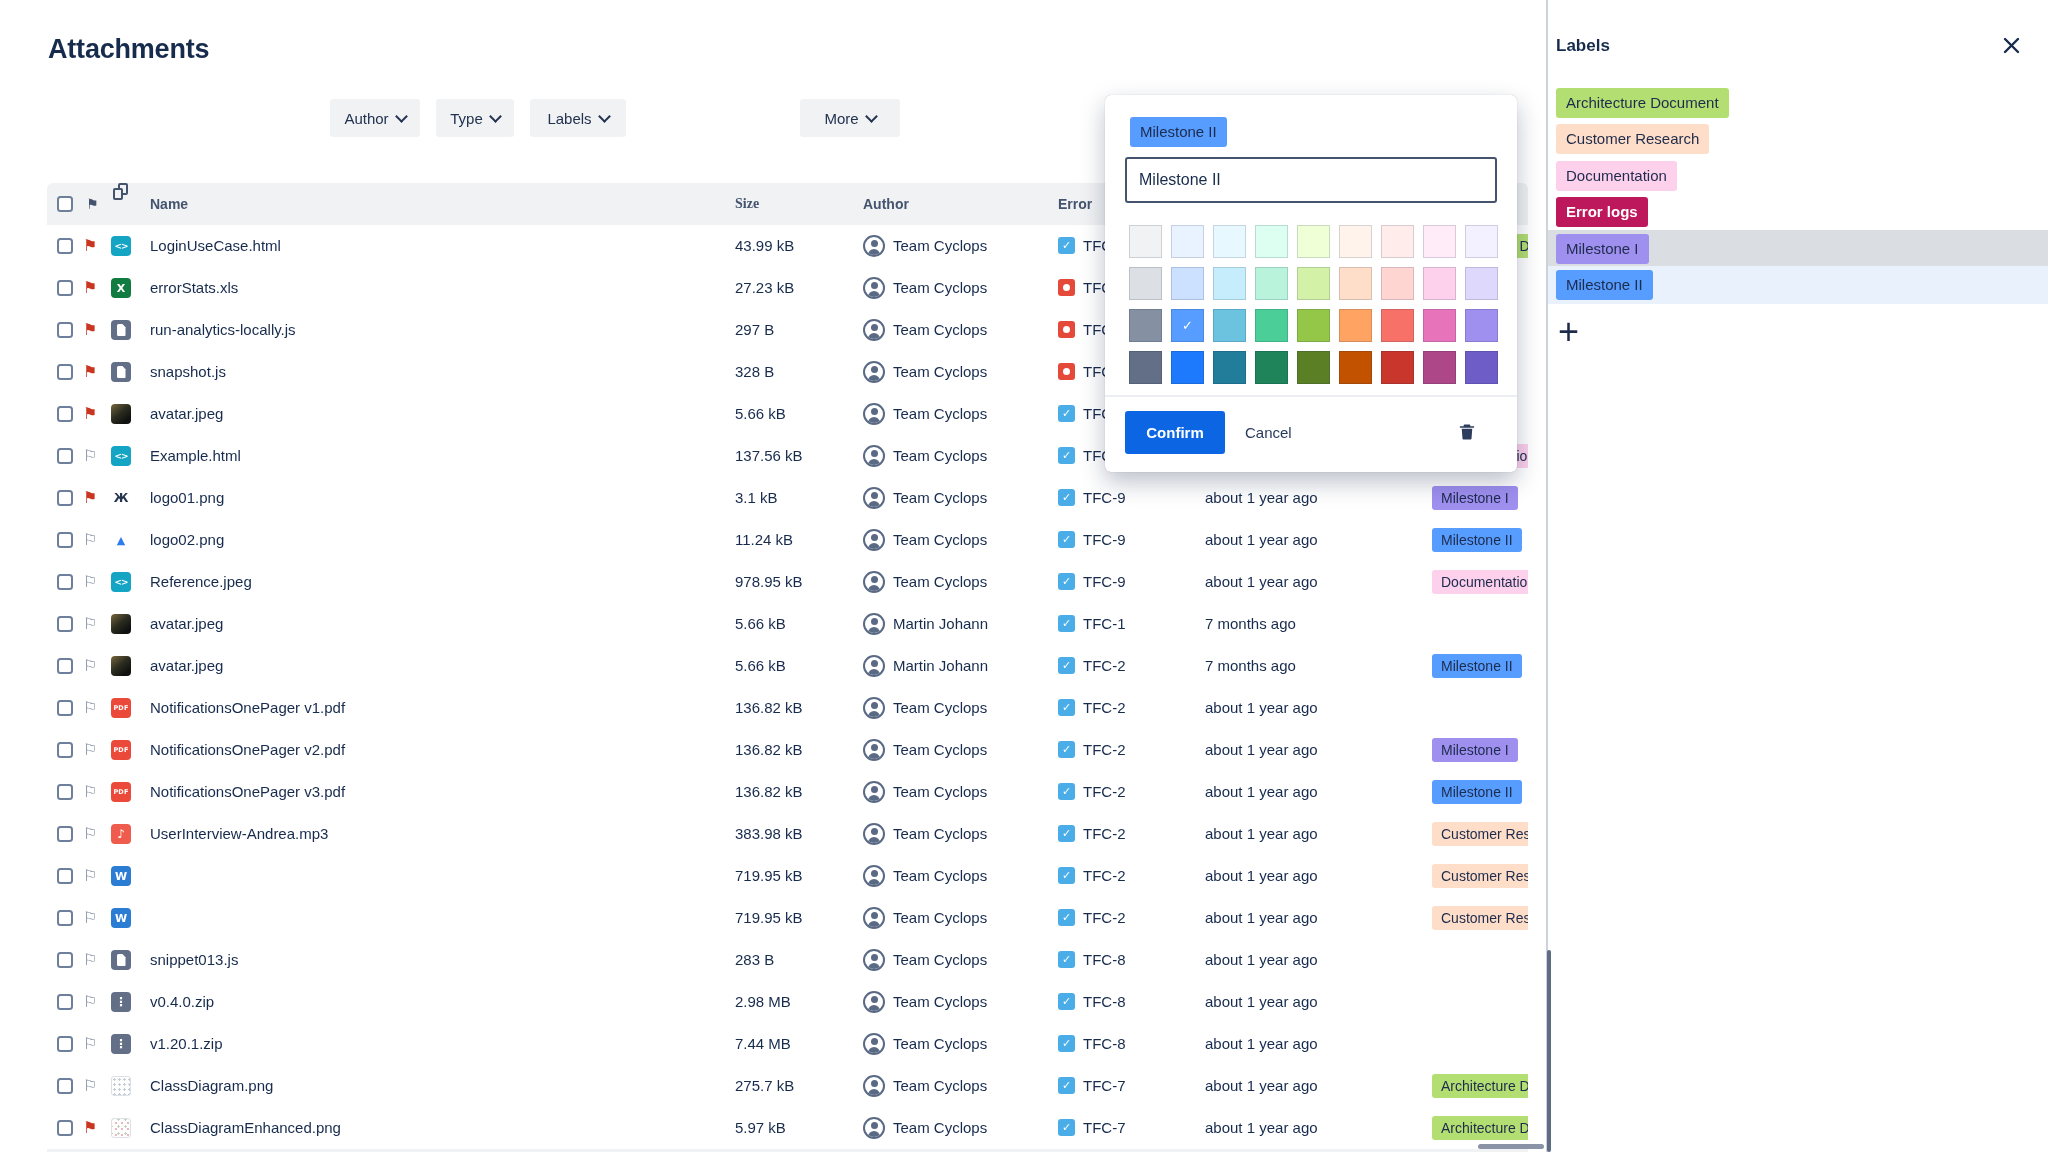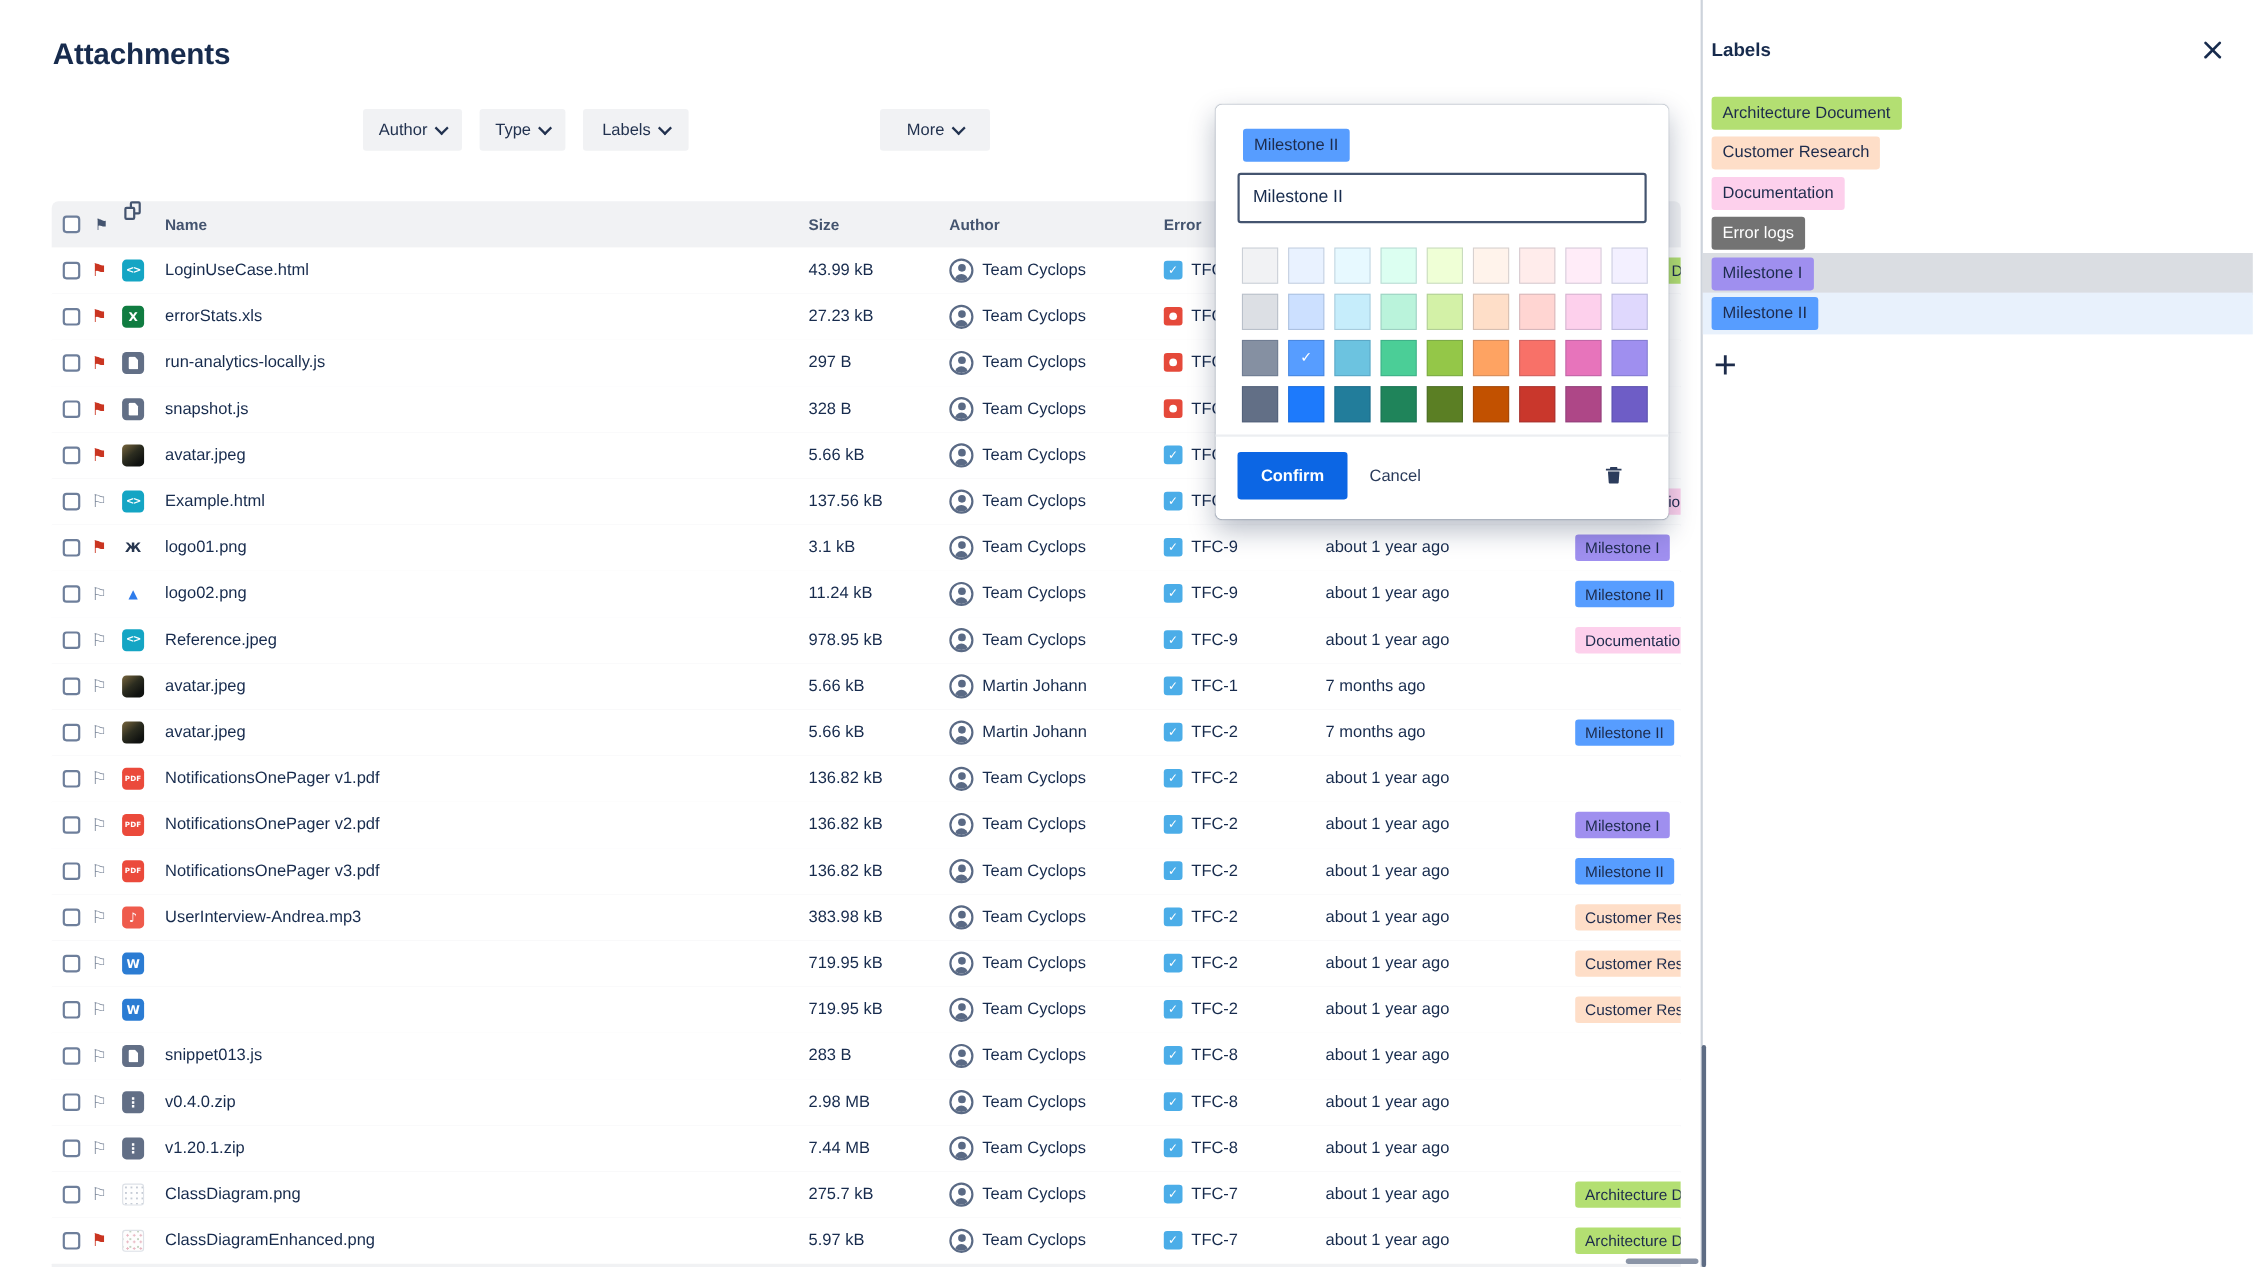--- a/index.html
+++ b/index.html
@@ -18,21 +18,21 @@
   .tbtns .tb-btn:nth-child(1){left:330px;width:90px;}
   .tbtns .tb-btn:nth-child(2){left:436px;width:78px;}
   .tbtns .tb-btn:nth-child(3){left:530px;width:96px;}
   .tbtns .tb-btn:nth-child(4){left:800px;width:100px;}
   .chev{width:7px;height:7px;border-right:2px solid #22324F;border-bottom:2px solid #22324F;
     transform:rotate(45deg);margin-top:-4px;}
 
   
   .thead{position:absolute;left:47px;top:183px;width:1481px;height:42px;background:#F1F2F4;border-radius:6px 6px 0 0;}
   .thead span{position:absolute;top:0;line-height:42px;font-size:14px;font-weight:700;color:#44546F;}
-  .h-name{left:103px;} .h-size{left:688px;} .h-author{left:816px;} .h-issue{left:1011px;}
+  .h-name{left:103px;} .h-size{left:688px;font-family:Liberation Serif, serif;} .h-author{left:816px;} .h-issue{left:1011px;}
   .h-flag{left:39px;font-size:15px;color:#44546F;}
   .copyic{position:absolute;left:66px;top:13px;width:15px;height:17px;}
   .copyic i{position:absolute;box-sizing:border-box;width:10px;height:12px;border:2px solid #44546F;border-radius:2px;}
   .copyic i.b{right:0;top:0;} .copyic i.f{left:0;bottom:0;background:#F1F2F4;}
 
   #rows{position:absolute;left:47px;top:225px;width:1481px;height:927px;overflow:hidden;}
   .row{position:absolute;left:0;width:1481px;height:42px;border-bottom:1px solid #E6E8EC;overflow:hidden;background:#fff;}
   .row span,.row a{position:absolute;white-space:nowrap;}
   .c-check{left:10px;top:13px;}
   .cbox{width:16px;height:16px;box-sizing:border-box;border:2px solid #6E7F9B;border-radius:3.5px;background:#fff;cursor:pointer;}
@@ -525,21 +525,21 @@
     <span class="sb-close">
       <svg width="19" height="19" viewBox="0 0 19 19">
         <line x1="3" y1="3" x2="16" y2="16" stroke="#172B4D" stroke-width="2.4" stroke-linecap="round"></line>
         <line x1="16" y1="3" x2="3" y2="16" stroke="#172B4D" stroke-width="2.4" stroke-linecap="round"></line>
       </svg>
     </span>
     <span class="sb-plus">+</span>
   <span class="sb-chip" style="top: 88px; background: rgb(179, 223, 114); color: rgb(29, 43, 76);">Architecture Document</span>
       <span class="sb-chip" style="top: 124px; background: rgb(254, 222, 200); color: rgb(29, 43, 76);">Customer Research</span>
       <span class="sb-chip" style="top: 161px; background: rgb(253, 208, 236); color: rgb(29, 43, 76);">Documentation</span>
-      <span class="sb-chip" style="top: 197px; background: #737373; color: rgb(255, 255, 255);">Error logs</span>
+      <span class="sb-chip" style="top: 197px; background: #be185d; color: rgb(255, 255, 255); font-weight: bold;">Error logs</span>
       <div class="sb-band" style="top: 230px; background: rgb(218, 221, 226);"></div>
       <span class="sb-chip" style="top: 234px; background: rgb(159, 143, 239); color: rgb(29, 43, 76);">Milestone I</span>
       <div class="sb-band" style="top: 266px; background: rgb(232, 241, 252);"></div>
       <span class="sb-chip" style="top: 270px; background: rgb(87, 157, 255); color: rgb(29, 43, 76);">Milestone II</span>
     </div>
   <div class="v-thumb"></div>
 
 </div>
 
 </body></html>

